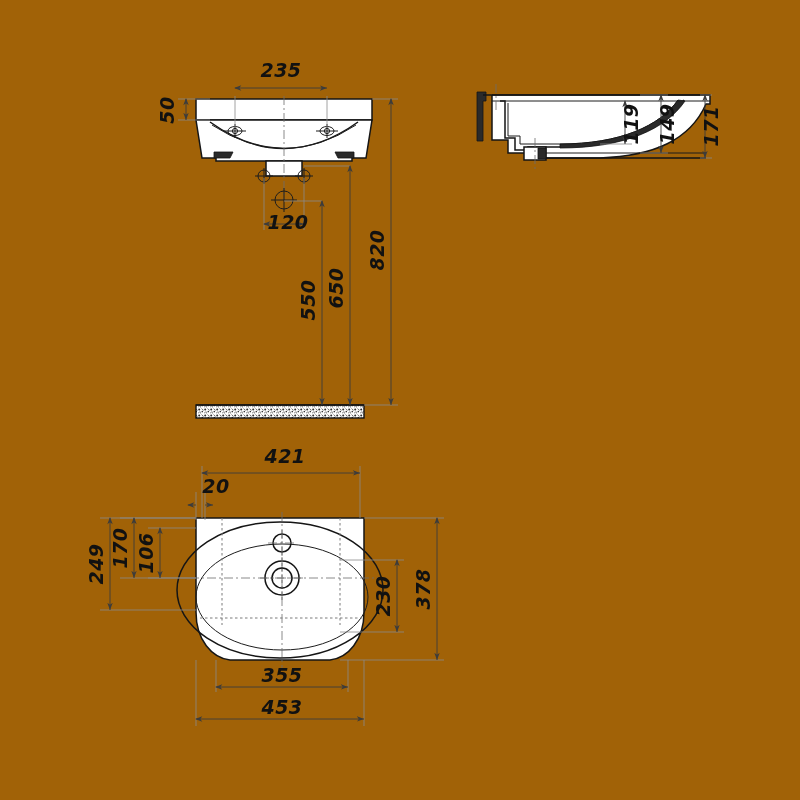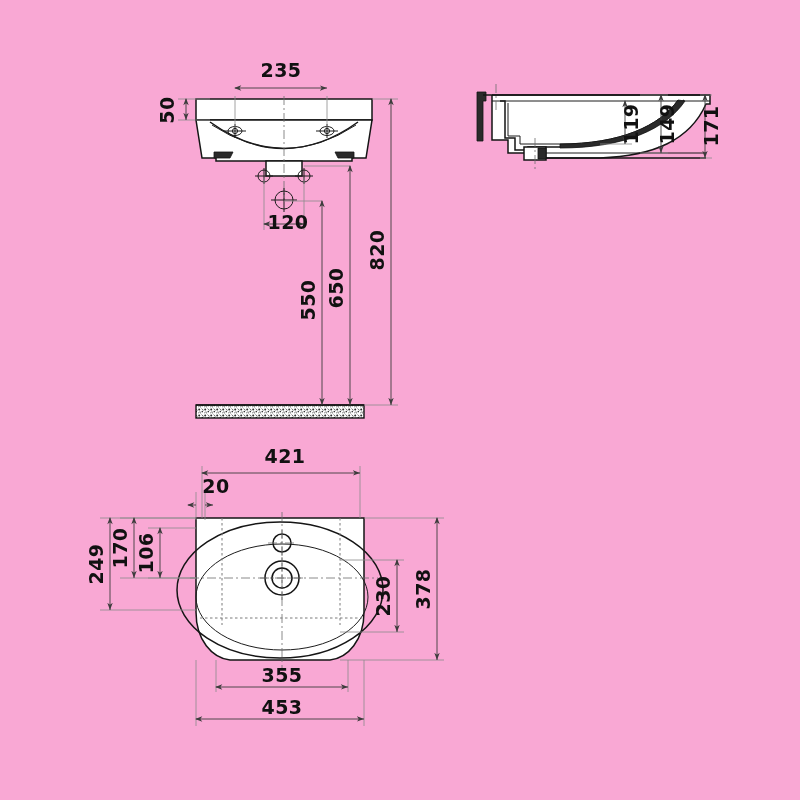--- a/index.html
+++ b/index.html
@@ -11,21 +11,22 @@
   body {
     width: 800px;
     height: 800px;
     font-family: "Liberation Sans", sans-serif;
     overflow: hidden;
   }
   #drawing-root {
     position: relative;
     width: 800px;
     height: 800px;
-    background: #f9a8d4;
+    background: #a16207;
+    font-style: italic;
   }
   svg#tech-drawing {
     display: block;
     width: 800px;
     height: 800px;
   }
   .dim-text {
     font-family: "DejaVu Sans", sans-serif;
     font-weight: bold;
     font-size: 19px;

